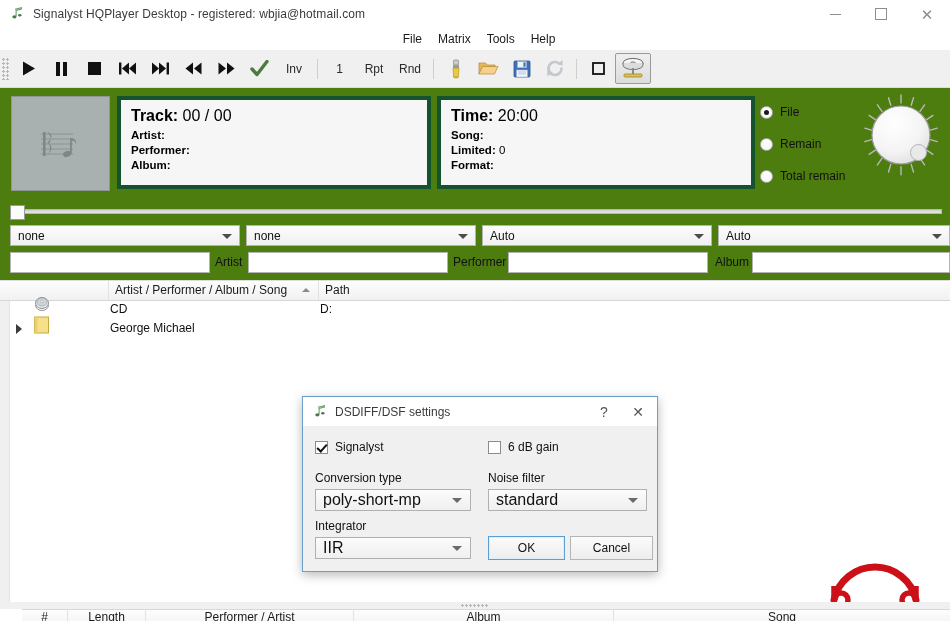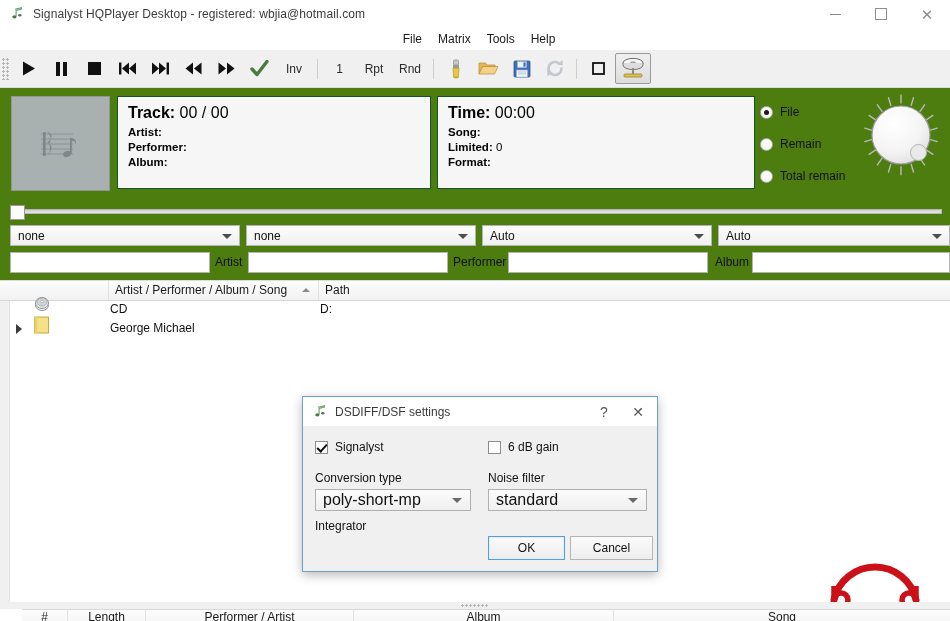--- a/index.html
+++ b/index.html
@@ -107,21 +107,21 @@
     position: absolute; left: 11px; top: 8px;
     width: 97px; height: 93px;
     background: #a8b0b0;
     border: 1px solid #8e9696;
     display: flex; align-items: center; justify-content: center;
   }
   .albumart .clefnote { opacity: .55; }
   .panel {
     position: absolute; top: 8px;
     background: #f6f6f6;
-    border: 1px solid #14532d;
+    border: 4px solid #14532d;
     box-sizing: border-box;
     padding: 7px 10px 0 10px;
   }
   .panel.track { left: 117px; width: 314px; height: 93px; }
   .panel.time  { left: 437px; width: 318px; height: 93px; }
   .bigline { font-size: 16px; margin-bottom: 3px; white-space: nowrap; }
   .bigline b { font-weight: bold; }
   .bigline span.val { font-weight: normal; }
   .smline { font-size: 11.5px; font-weight: bold; line-height: 15px; white-space: nowrap; }
   .smline span.val { font-weight: normal; }
@@ -556,21 +556,21 @@
       </div>
       <div class="smline">
         <span>Album:</span>
         <span class="val"></span>
       </div>
     </div>
 
     <div class="panel time">
       <div class="bigline">
         <b>Time:</b>
-        <span class="val">00:00</span>
+        <span class="val">20:00</span>
       </div>
       <div class="smline">
         <span>Song:</span>
         <span class="val"></span>
       </div>
       <div class="smline">
         <span>Limited:</span>
         <span class="val">0</span>
       </div>
       <div class="smline">
@@ -776,20 +776,24 @@
         <i class="arrow"></i>
       </div>
 
       <div class="fld-label" style="left:185px; top:45px;">Noise filter</div>
       <div class="dcombo" style="left:185px; top:63px; width:159px;">
         <span>standard</span>
         <i class="arrow"></i>
       </div>
 
       <div class="fld-label" style="left:12px; top:93px;">Integrator</div>
+      <div class="dcombo" style="left:12px; top:111px; width:156px;">
+        <span>IIR</span>
+        <i class="arrow"></i>
+      </div>
 
       <div class="pbtn default" style="left:185px; top:110px; width:77px;">
         <span>OK</span>
       </div>
       <div class="pbtn" style="left:267px; top:110px; width:83px;">
         <span>Cancel</span>
       </div>
     </div>
   </div>
 

